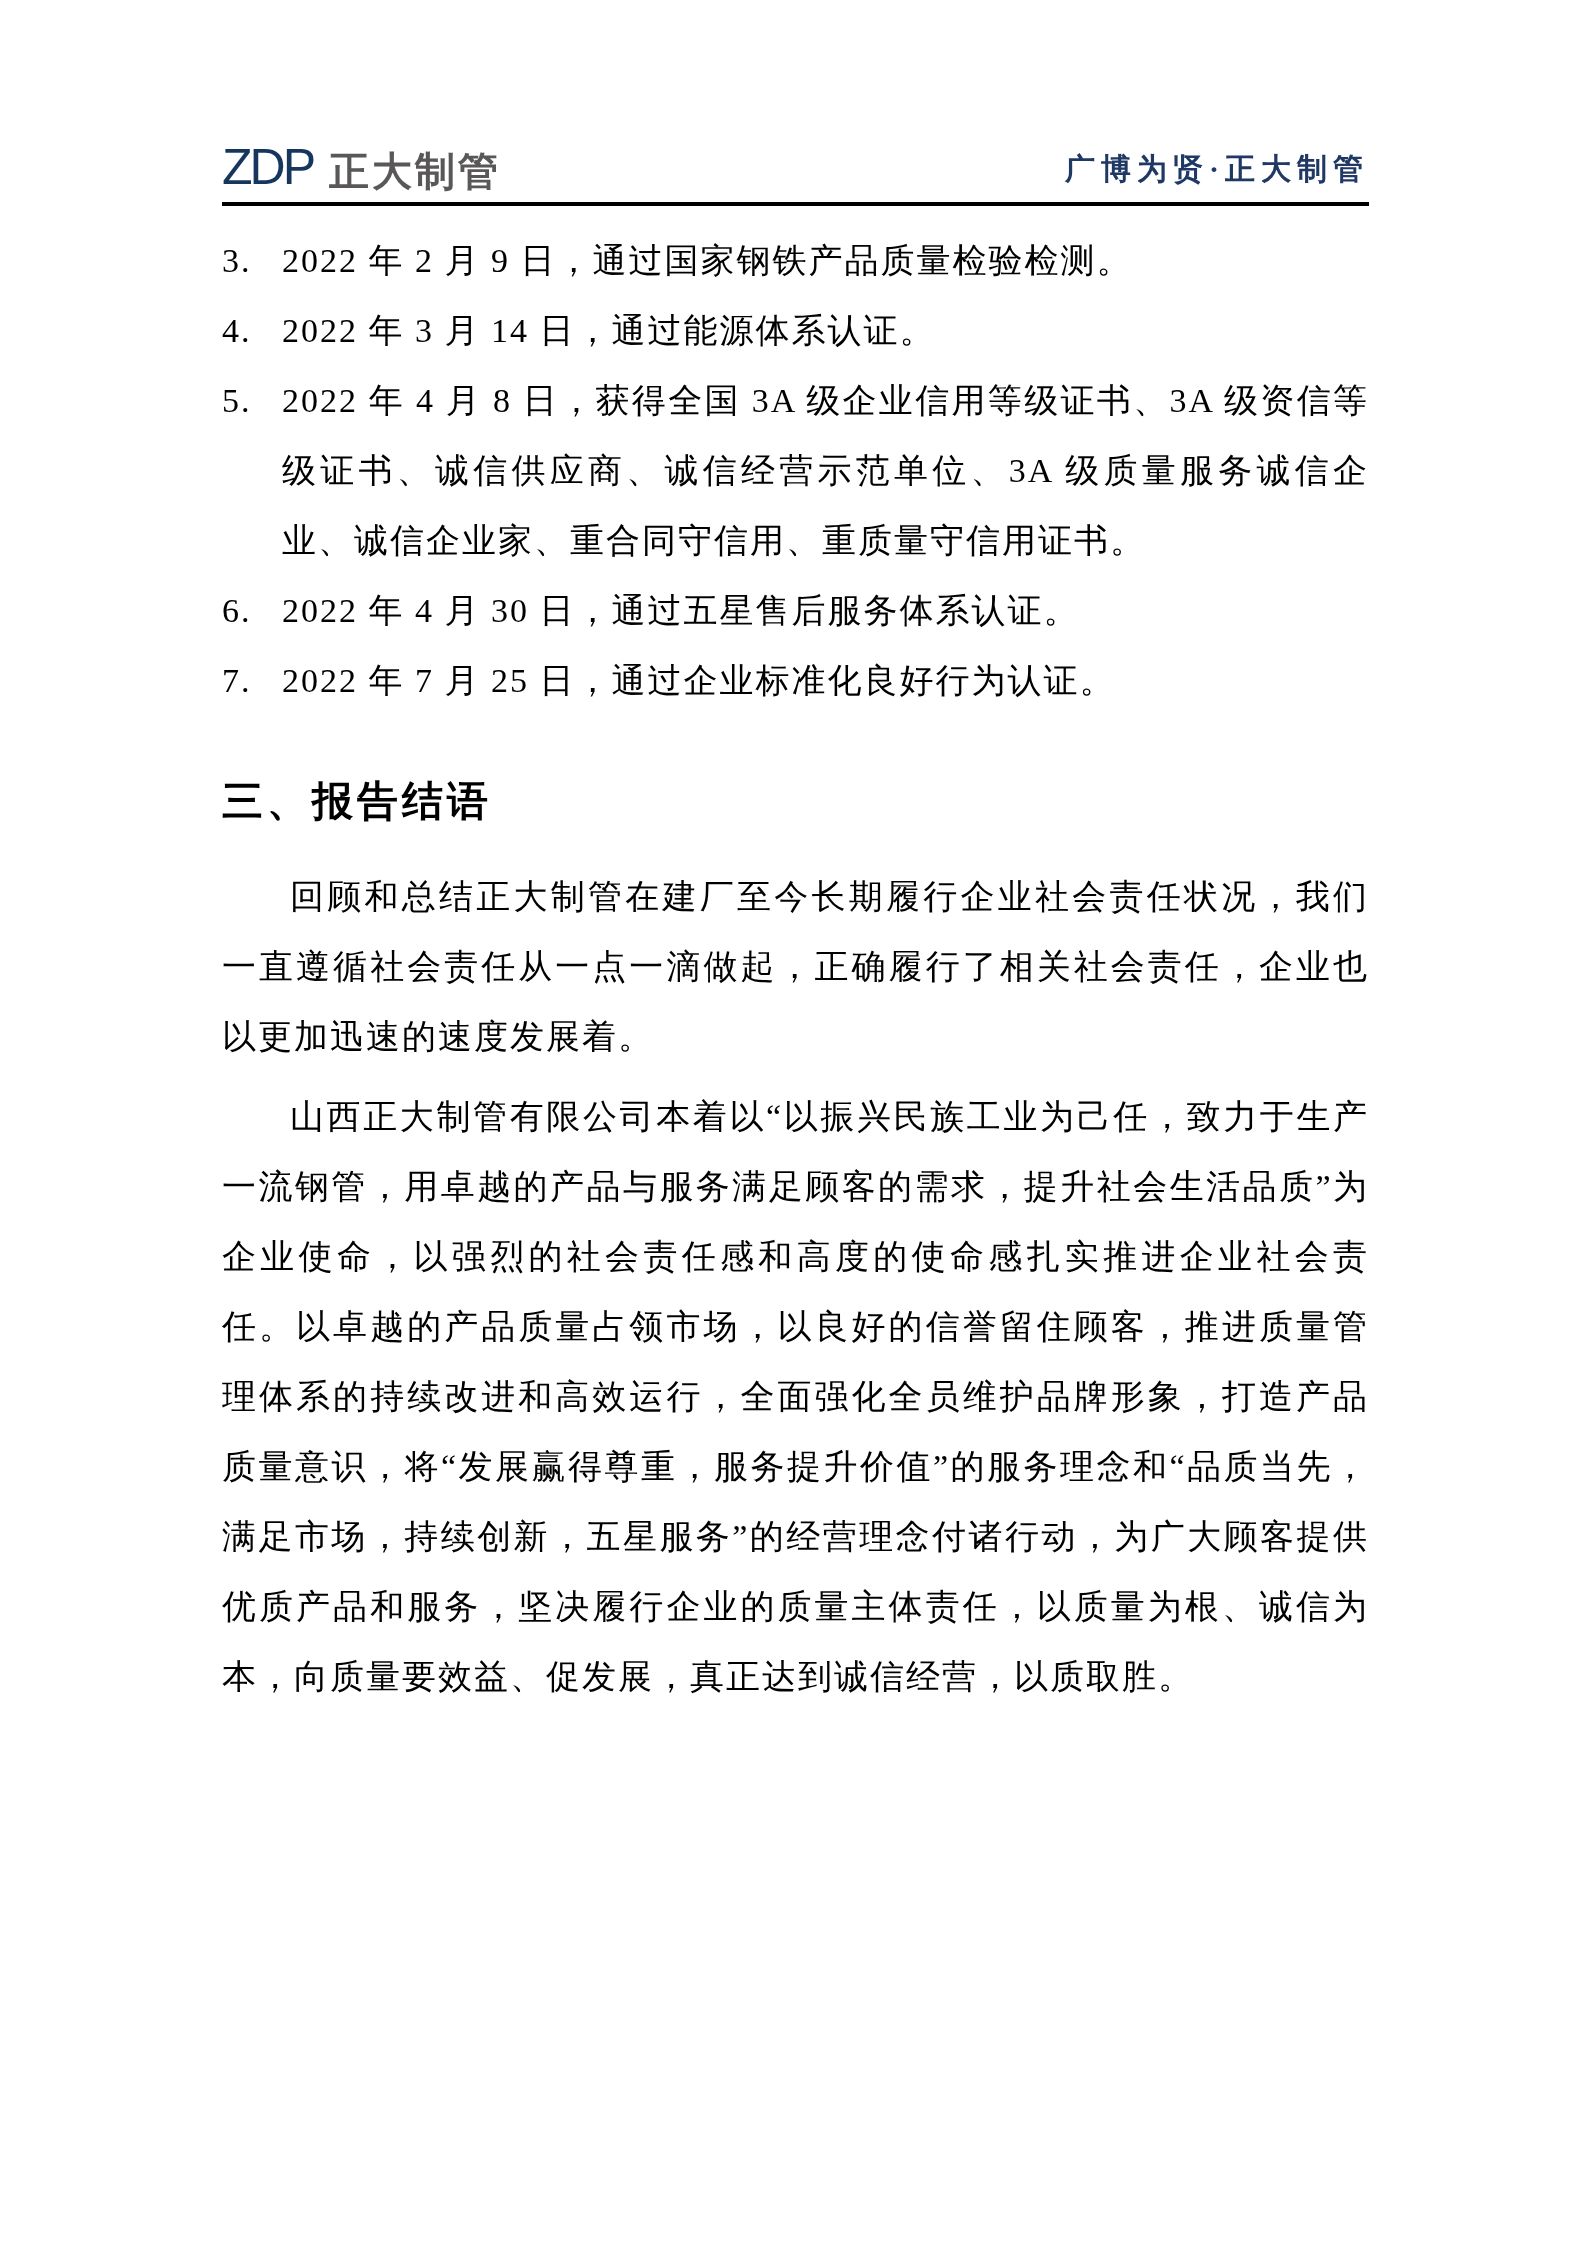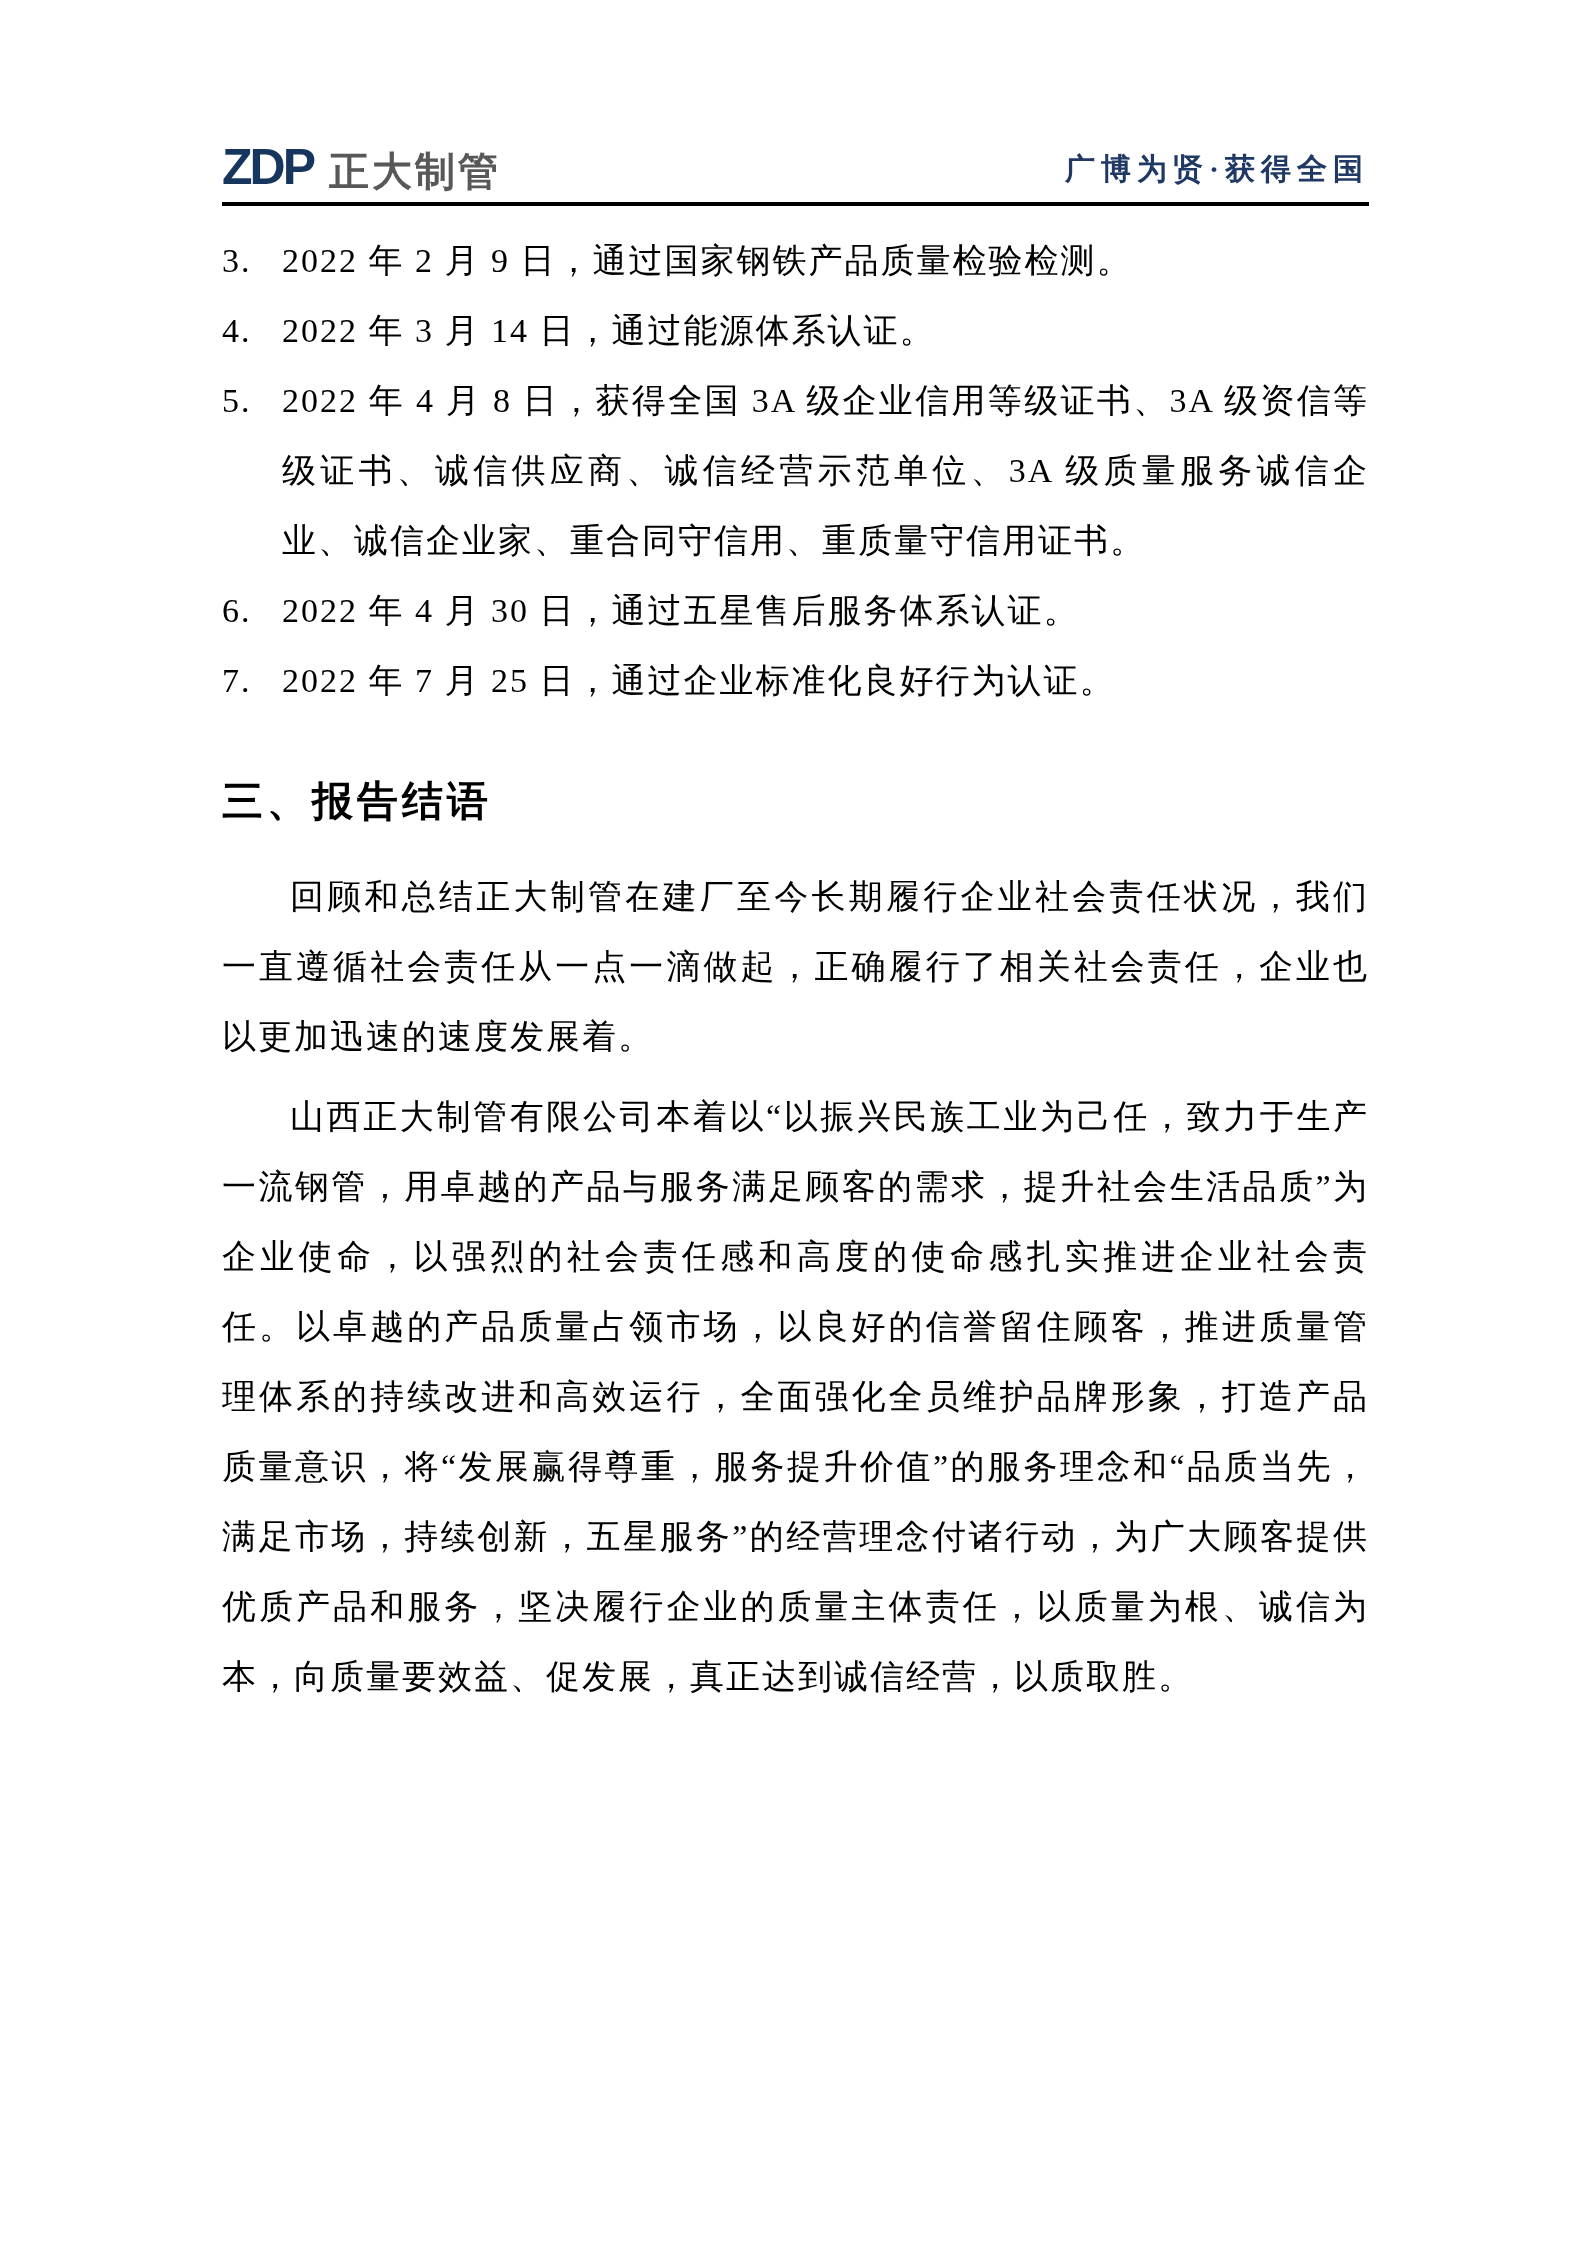--- a/index.html
+++ b/index.html
@@ -30,21 +30,21 @@
     padding-bottom: 14px;
     box-sizing: content-box;
   }
   .logo {
     display: flex;
     align-items: flex-end;
     line-height: 1;
   }
   .logo-zdp {
     font-family: "Liberation Sans", "DejaVu Sans", sans-serif;
-    font-weight: 700;
+    font-weight: 400;
     font-size: 50px;
     letter-spacing: -3px;
     line-height: 0.82;
   }
   .logo-name {
     font-family: "Liberation Sans", "DejaVu Sans", sans-serif;
     font-weight: 700;
     font-size: 40px;
     letter-spacing: 3px;
     line-height: 0.86;
@@ -114,21 +114,21 @@
 </head>
 <body>
 
 <div class="page">
 
   <div class="header">
     <div class="logo">
       <span class="logo-zdp" style="color:#17365d;">ZDP</span>
       <span class="logo-name" style="color:#595757;">正大制管</span>
     </div>
-    <div class="slogan" style="color:#1f3864;">广博为贤·获得全国</div>
+    <div class="slogan" style="color:#1f3864;">广博为贤·正大制管</div>
   </div>
 
   <div class="content">
 
     <ol class="cert-list">
       <li class="cert-item">
         <span class="num">3.</span>
         <span class="txt">2022 年 2 月 9 日，通过国家钢铁产品质量检验检测。</span>
       </li>
       <li class="cert-item">

